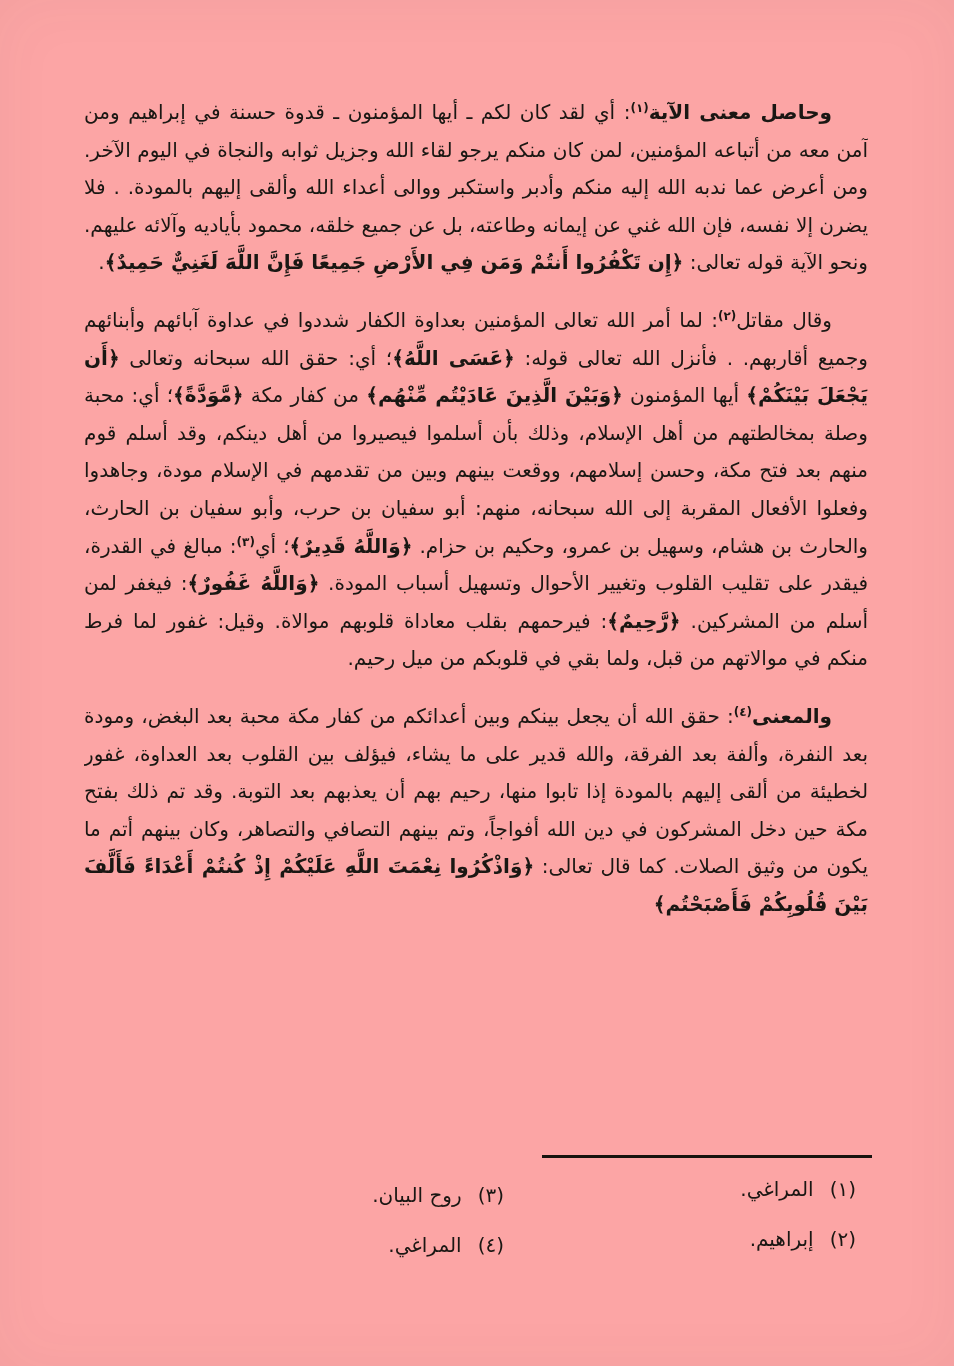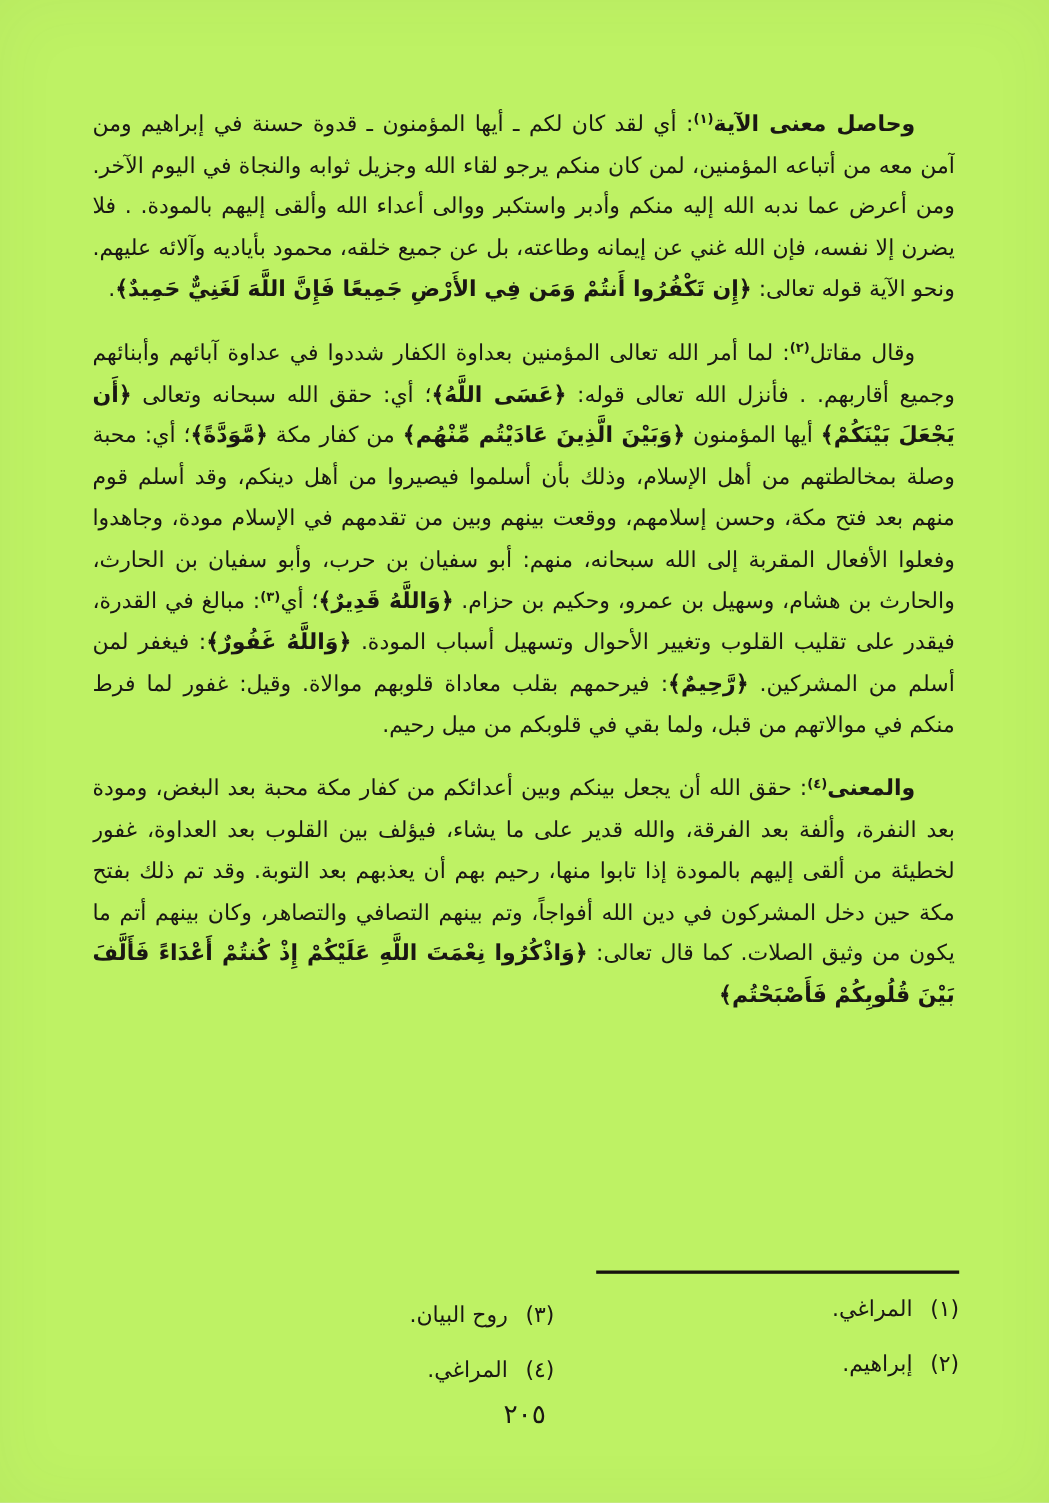--- a/index.html
+++ b/index.html
@@ -7,21 +7,21 @@
   body {
     width: 954px;
     height: 1366px;
     background: #e9e7e2;
     font-family: "DejaVu Sans", sans-serif;
   }
   .page {
     position: relative;
     width: 954px;
     height: 1366px;
-    background: #bef264;
+    background: #fca5a5;
     color: #1a1713;
     direction: rtl;
     overflow: hidden;
     box-shadow: inset 0 0 60px rgba(80,70,50,0.05);
   }
   .text-block {
     position: absolute;
     top: 94px;
     right: 86px;
     left: 84px;
@@ -48,21 +48,21 @@
   }
   .footnotes {
     position: absolute;
     top: 1174px;
     right: 82px;
     left: 82px;
     height: 120px;
     font-size: 20px;
   }
   .fn-col { position: absolute; top: 0; }
-  .fn-col.col-right { right: 0; }
+  .fn-col.col-right { right: 16px; }
   .fn-col.col-left  { right: 368px; top: 6px; }
   .fn { line-height: 1.5; margin-bottom: 20px; white-space: nowrap; }
   .fn-num { margin-left: 16px; }
   .page-number {
     position: absolute;
     top: 1272px;
     left: 0;
     right: 0;
     text-align: center;
     font-size: 24px;
@@ -95,15 +95,14 @@
     <div class="fn-col col-left">
       <div class="fn">
         <span class="fn-num">(٣)</span><span class="fn-text">روح البيان.</span>
       </div>
       <div class="fn">
         <span class="fn-num">(٤)</span><span class="fn-text">المراغي.</span>
       </div>
     </div>
   </div>
 
-  <div class="page-number">٢٠٥</div>
 
 </div>
 
 </body></html>

